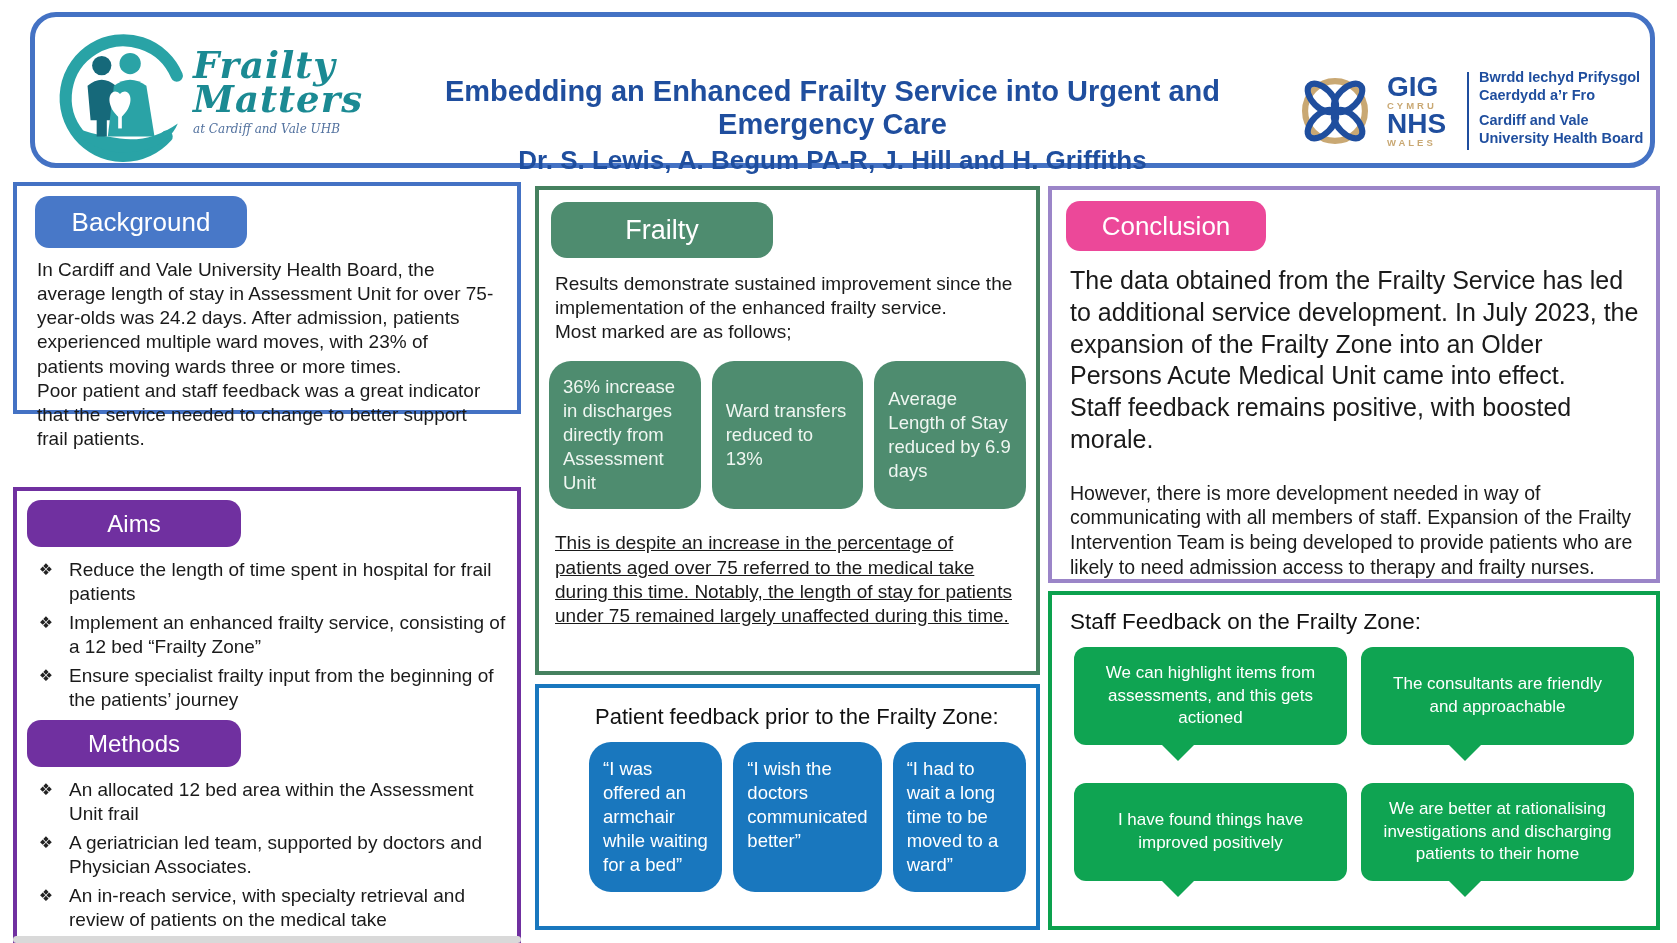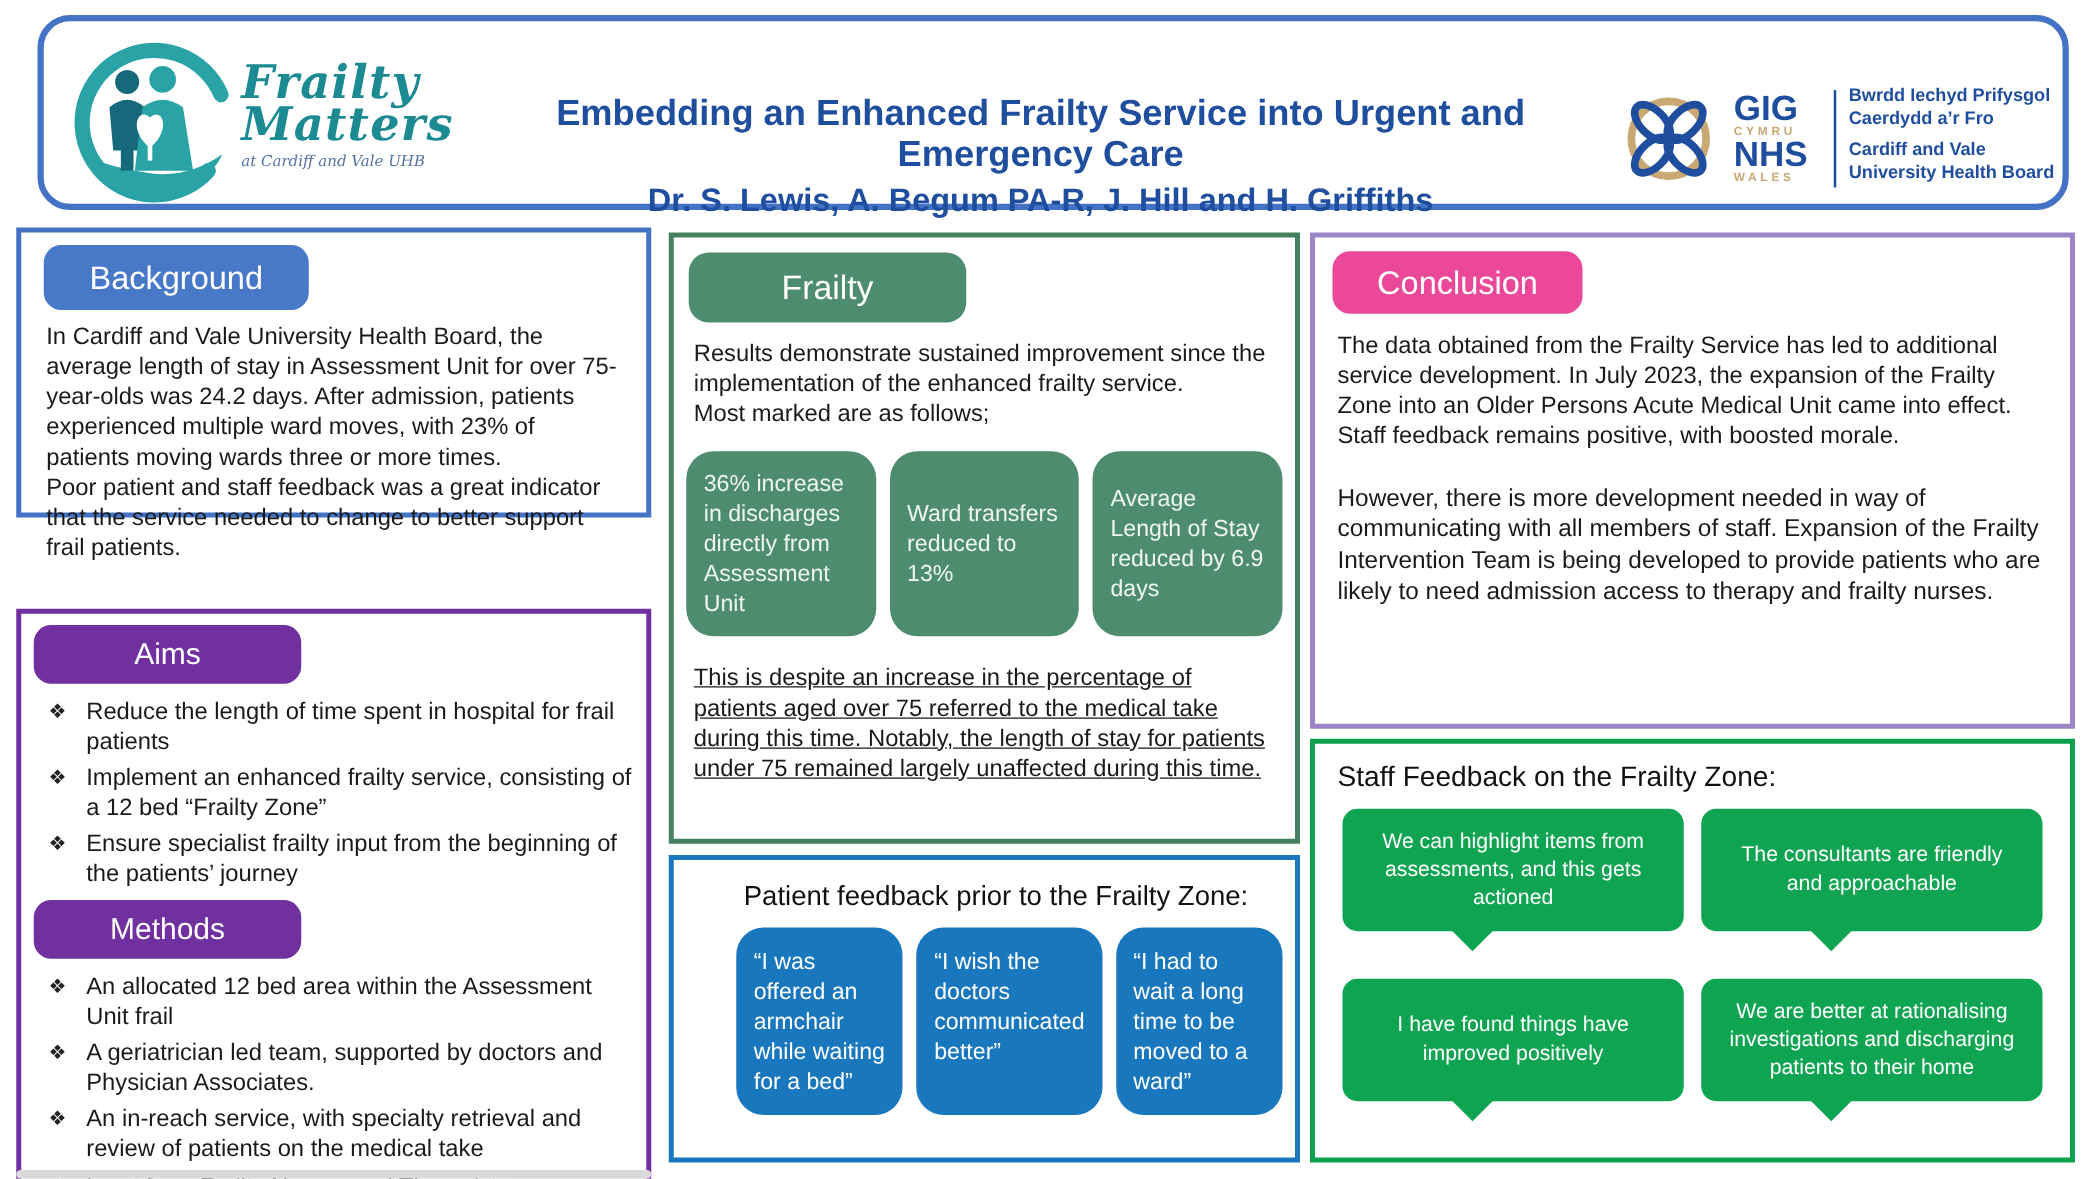--- a/index.html
+++ b/index.html
@@ -69,21 +69,21 @@
   .section-title{font-size:22px;color:#111;}
   .panel-patient .section-title{margin:16px 0 0 16px;}
   .q-row{display:flex;gap:11px;margin:12px 10px 0 10px;}
   .q{
     flex:1;min-height:142px;background:#1977BE;border-radius:22px;color:#fff;
     padding:15px 14px;font-size:18.5px;line-height:1.3;
   }
 
   .panel-conclusion{left:1048px;top:186px;width:612px;height:397px;border-color:#9B85C8;}
   .panel-conclusion .pill{margin:11px 0 0 14px;width:200px;height:50px;background:#ec4899;font-size:26px;}
-  .panel-conclusion .p1{margin:14px 16px 0 18px;font-size:19px;}
+  .panel-conclusion .p1{margin:14px 16px 0 18px;font-size:25px;}
   .panel-conclusion .p2{margin:25px 16px 0 18px;font-size:19.5px;}
 
   .panel-staff{left:1048px;top:591px;width:612px;height:339px;border-color:#0CA14E;}
   .panel-staff .section-title{margin:14px 0 0 18px;font-size:22.5px;}
   .bubble-grid{
     display:grid;grid-template-columns:1fr 1fr;column-gap:14px;row-gap:38px;
     margin:12px 22px 0 22px;
   }
   .bubble{
     position:relative;background:#0FA452;border-radius:12px;color:#fff;

